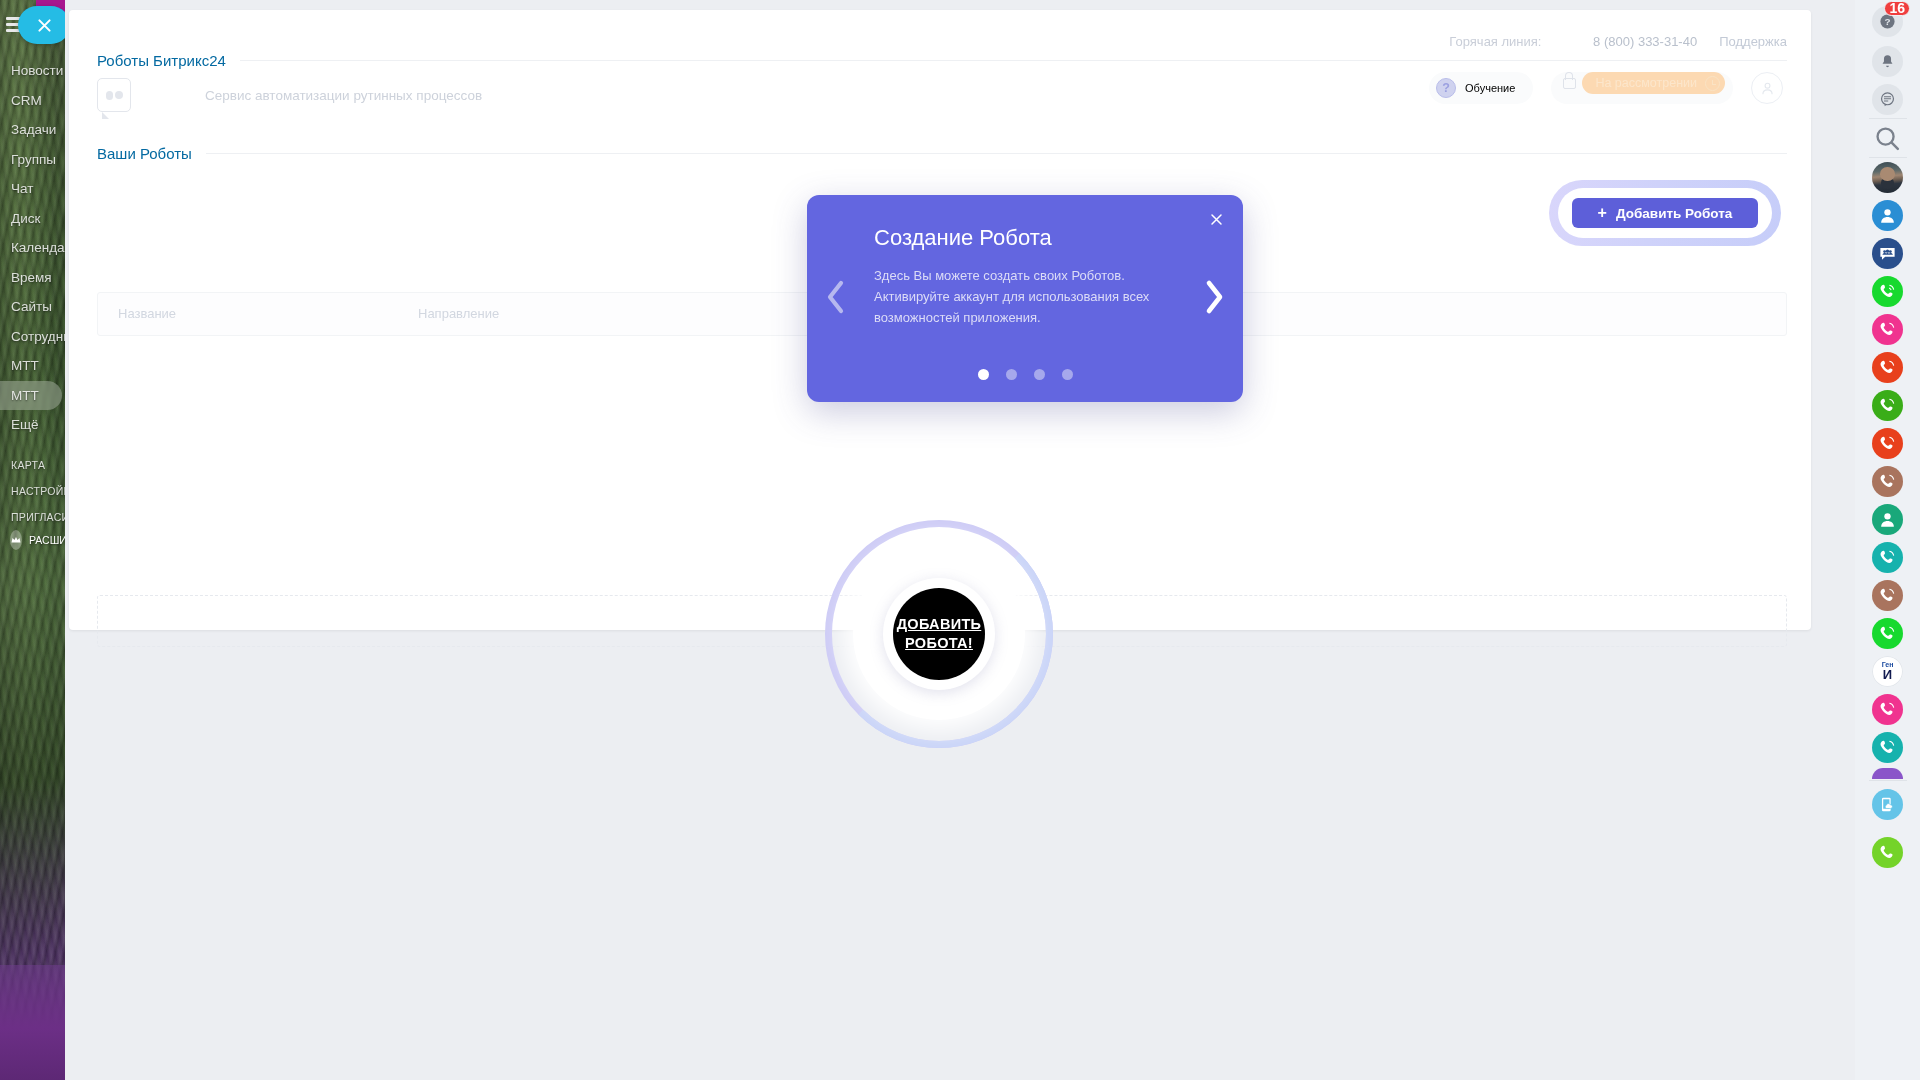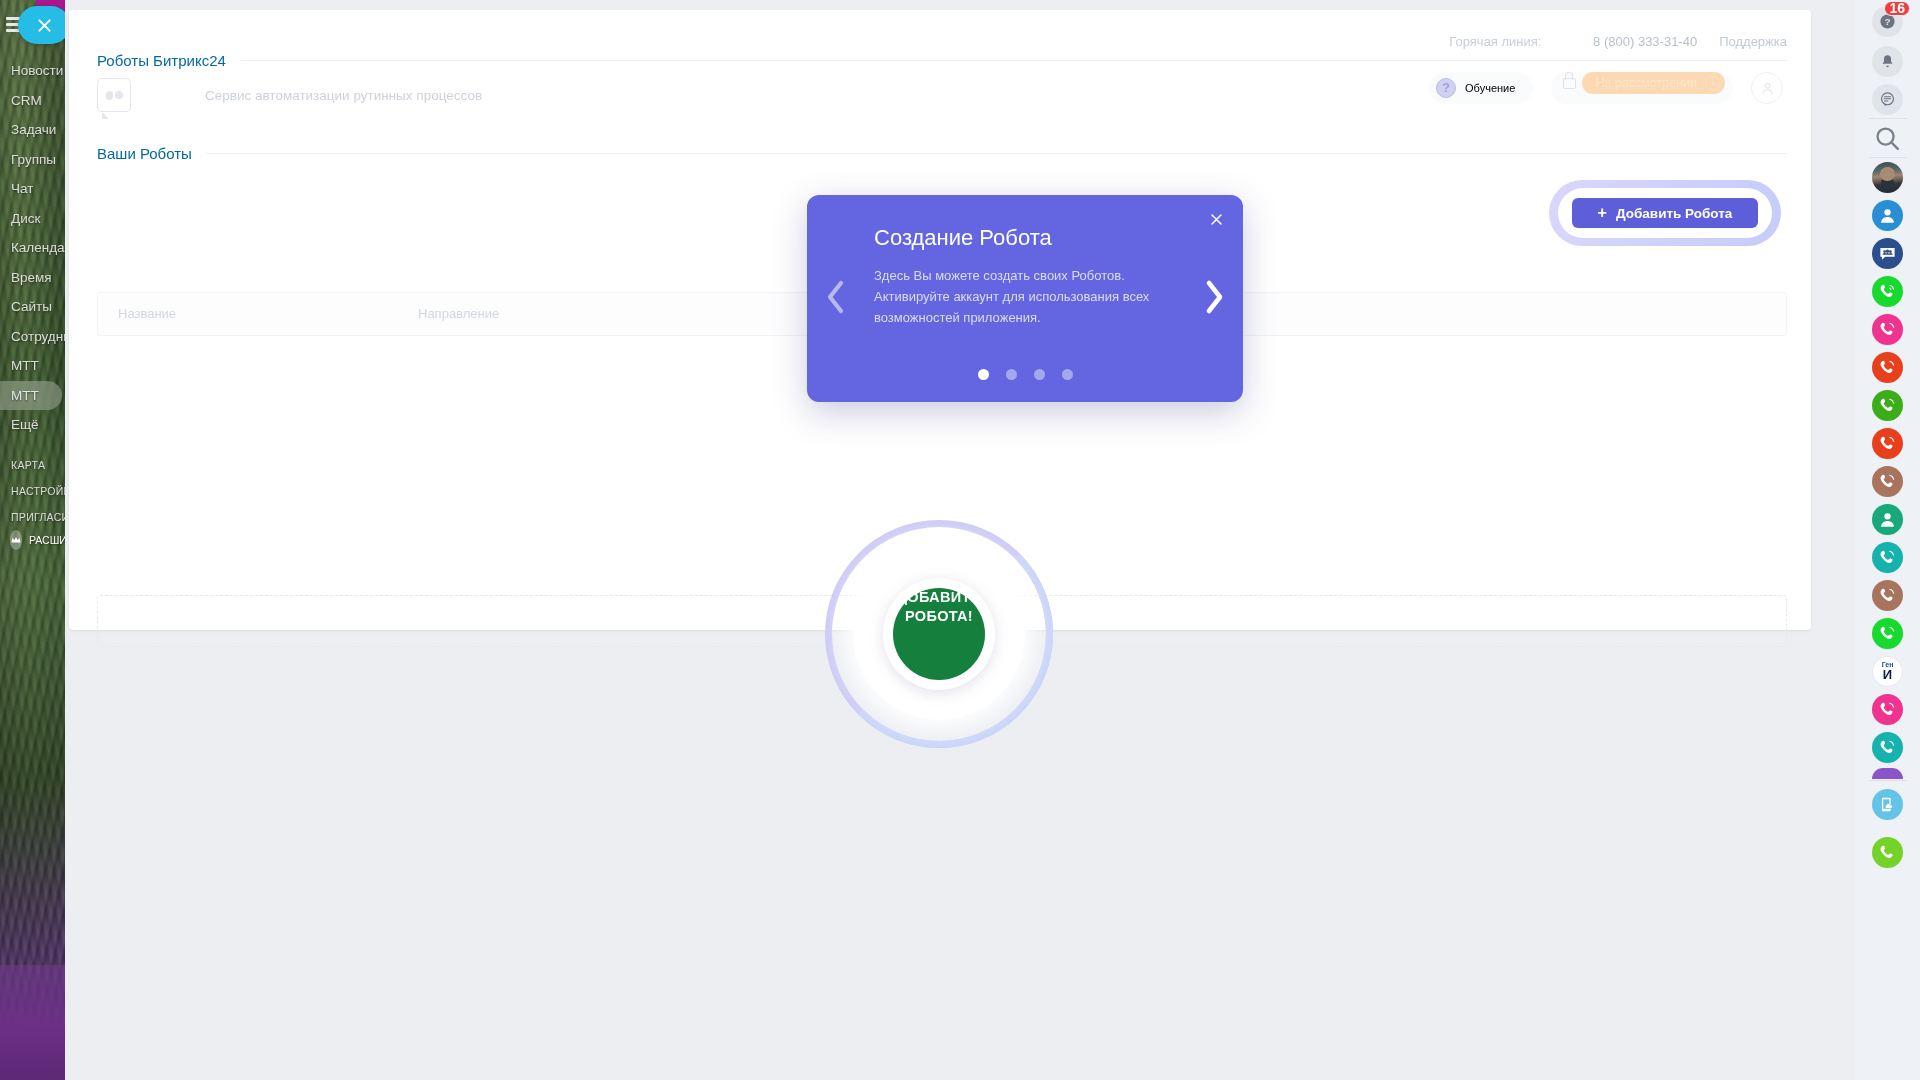--- a/index.html
+++ b/index.html
@@ -211,24 +211,24 @@
   .cta-r2 {
     position:absolute; inset:28px; border-radius:50%;
     background:#fff; box-shadow: 0 0 22px 10px rgba(255,255,255,.95);
   }
   .cta-r3 {
     position:absolute; inset:58px; border-radius:50%; background:#fff;
     box-shadow: 0 3px 14px rgba(120,120,170,.22);
   }
   .cta-core {
     position:absolute; inset:68px; border-radius:50%;
-    background:#15803d; color:#fff;
-    display:flex;justify-content:center;
+    background:#000000; color:#fff;
+    display:flex;align-items:center;justify-content:center;
     text-align:center; font-size:14.5px; font-weight:bold; line-height:1.3;
-    letter-spacing:.3px; cursor:pointer;
+    letter-spacing:.3px; cursor:pointer;text-decoration:underline;
   }
   .modal {
     position:absolute; left:733px; top:195px; width:436px; height:207px;
     background:#6366e0; border-radius:12px;
     box-shadow: 0 10px 34px rgba(70,70,140,.28);
     margin-left: 9px;
   }
   .modal-close {
     position:absolute; right:14px; top:11px; width:26px;height:26px;
     display:flex;align-items:center;justify-content:center;

